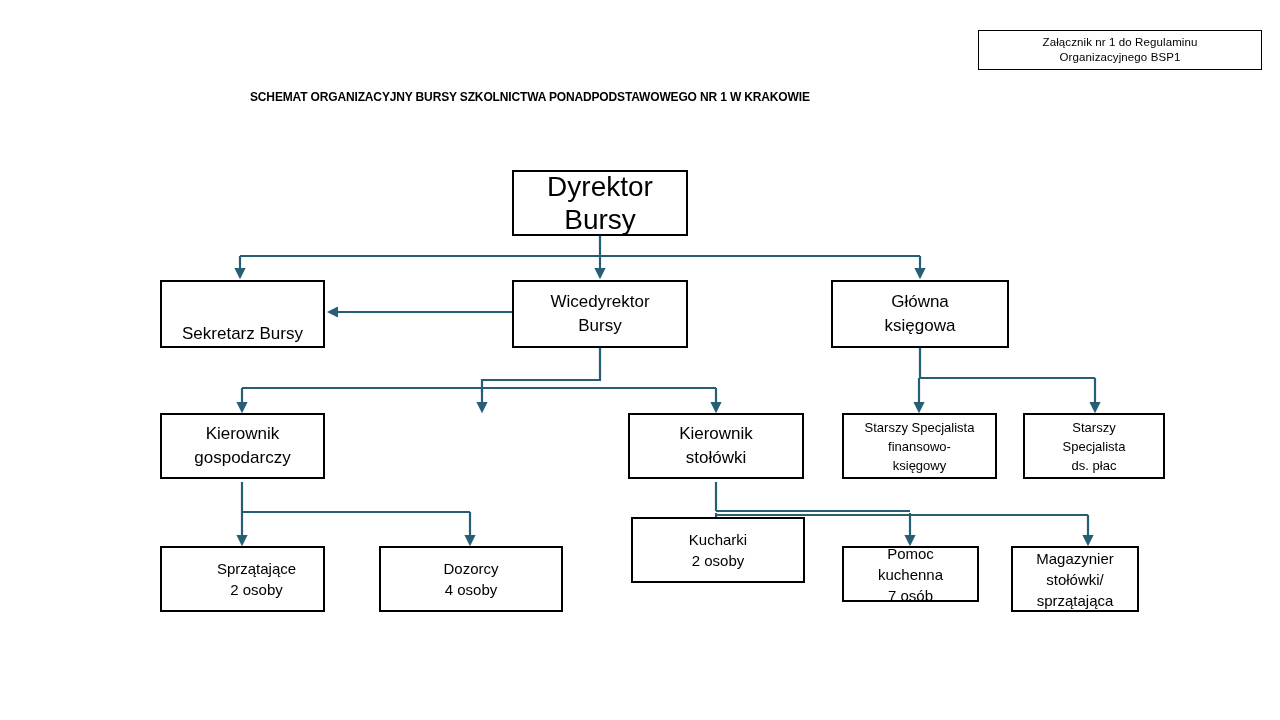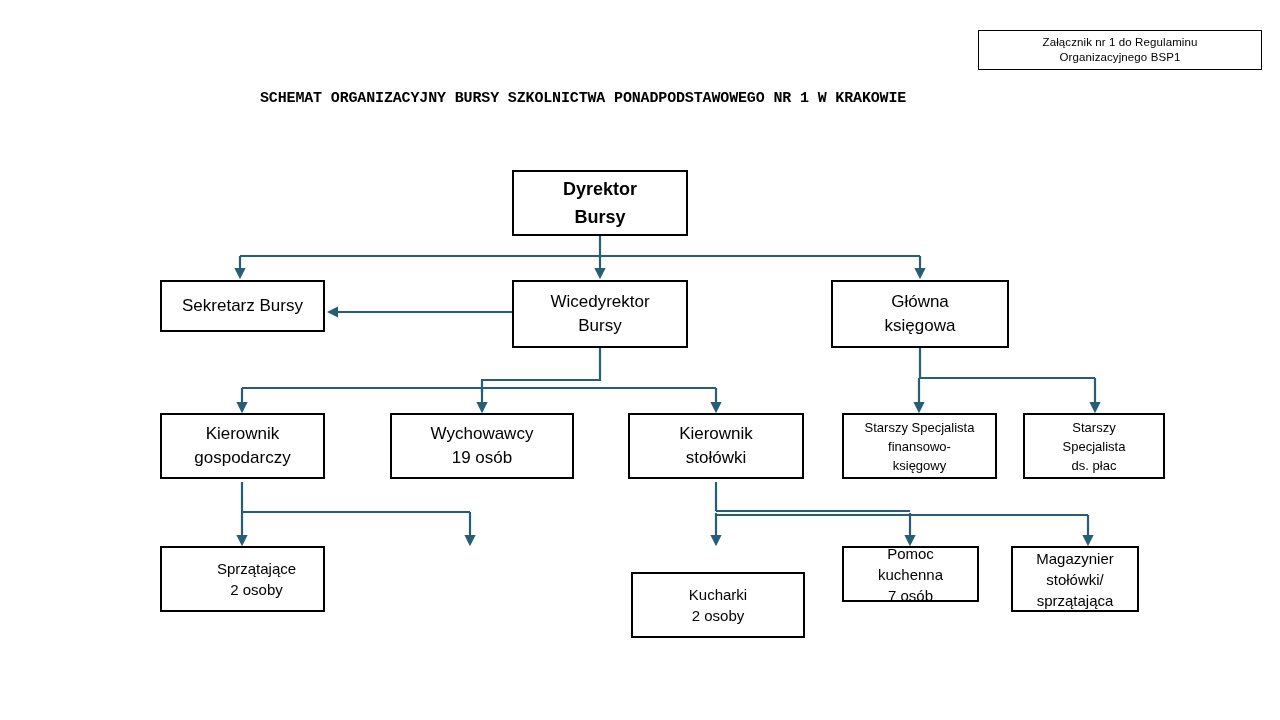--- a/index.html
+++ b/index.html
@@ -52,28 +52,27 @@
   .annex-line {
     font-size: 11.5px;
     line-height: 15px;
     letter-spacing: 0.1px;
     white-space: nowrap;
   }
 
   
   .chart-title {
     position: absolute;
-    left: 260px;
+    left: 250px;
     top: 90px;
-    font-size: 15px;
+    font-size: 12px;
     font-weight: bold;
     letter-spacing: -0.15px;
     white-space: nowrap;
     z-index: 3;
-    font-family: Liberation Mono, monospace;
   }
 
   
   .node {
     position: absolute;
     border: 2px solid #000000;
     background: #ffffff;
     box-sizing: border-box;
     display: flex;
     align-items: center;
@@ -82,23 +81,23 @@
     z-index: 2;
   }
   .node-label {
     display: block;
     white-space: pre-line;
     padding: 0 4px;
   }
 
   .node.lvl0 { }
   .node.lvl0 .node-label {
-    font-size: 18px;
-    font-weight: bold;
-    line-height: 28px;
+    font-size: 28px;
+    font-weight: normal;
+    line-height: 33px;
   }
   .node.lvl1 .node-label,
   .node.lvl2 .node-label,
   .node.lvl3 .node-label {
     font-size: 17px;
     line-height: 24px;
     font-weight: normal;
   }
   .node.small .node-label {
     font-size: 13px;
@@ -161,43 +160,39 @@
     <span class="annex-line">Organizacyjnego BSP1</span>
   </div>
 
   <div class="chart-title">SCHEMAT ORGANIZACYJNY BURSY SZKOLNICTWA PONADPODSTAWOWEGO NR 1 W KRAKOWIE</div>
 
   <div class="node lvl0" style="left:512px; top:170px; width:176px; height:66px;">
     <span class="node-label">Dyrektor
 Bursy</span>
   </div>
 
-  <div class="node lvl1" style="left:160px; top:280px; width:165px; height:52px;">
+  <div class="node lvl1" style="left:160px; top:280px; width:165px; height:68px;align-items:flex-end;">
     <span class="node-label">Sekretarz Bursy</span>
   </div>
 
   <div class="node lvl1" style="left:512px; top:280px; width:176px; height:68px;">
     <span class="node-label">Wicedyrektor
 Bursy</span>
   </div>
 
   <div class="node lvl1" style="left:831px; top:280px; width:178px; height:68px;">
     <span class="node-label">Główna
 księgowa</span>
   </div>
 
   <div class="node lvl2" style="left:160px; top:413px; width:165px; height:66px;">
     <span class="node-label">Kierownik
 gospodarczy</span>
   </div>
 
-  <div class="node lvl2" style="left:390px; top:413px; width:184px; height:66px;">
-    <span class="node-label">Wychowawcy
-19 osób</span>
-  </div>
 
   <div class="node lvl2" style="left:628px; top:413px; width:176px; height:66px;">
     <span class="node-label">Kierownik
 stołówki</span>
   </div>
 
   <div class="node lvl2 small" style="left:842px; top:413px; width:155px; height:66px;">
     <span class="node-label">Starszy Specjalista
 finansowo-
 księgowy</span>
@@ -207,22 +202,26 @@
     <span class="node-label">Starszy
 Specjalista
 ds. płac</span>
   </div>
 
   <div class="node lvl3 small-3" style="left:160px; top:546px; width:165px; height:66px;padding-left:28px;">
     <span class="node-label">Sprzątające
 2 osoby</span>
   </div>
 
-
-  <div class="node lvl3 small-3" style="left:631px; top:572px; width:174px; height:66px;">
+  <div class="node lvl3 small-3" style="left:379px; top:546px; width:184px; height:66px;">
+    <span class="node-label">Dozorcy
+4 osoby</span>
+  </div>
+
+  <div class="node lvl3 small-3" style="left:631px; top:517px; width:174px; height:66px;">
     <span class="node-label">Kucharki
 2 osoby</span>
   </div>
 
   <div class="node lvl3 small-3" style="left:842px; top:546px; width:137px; height:56px;">
     <span class="node-label">Pomoc
 kuchenna
 7 osób</span>
   </div>
 

